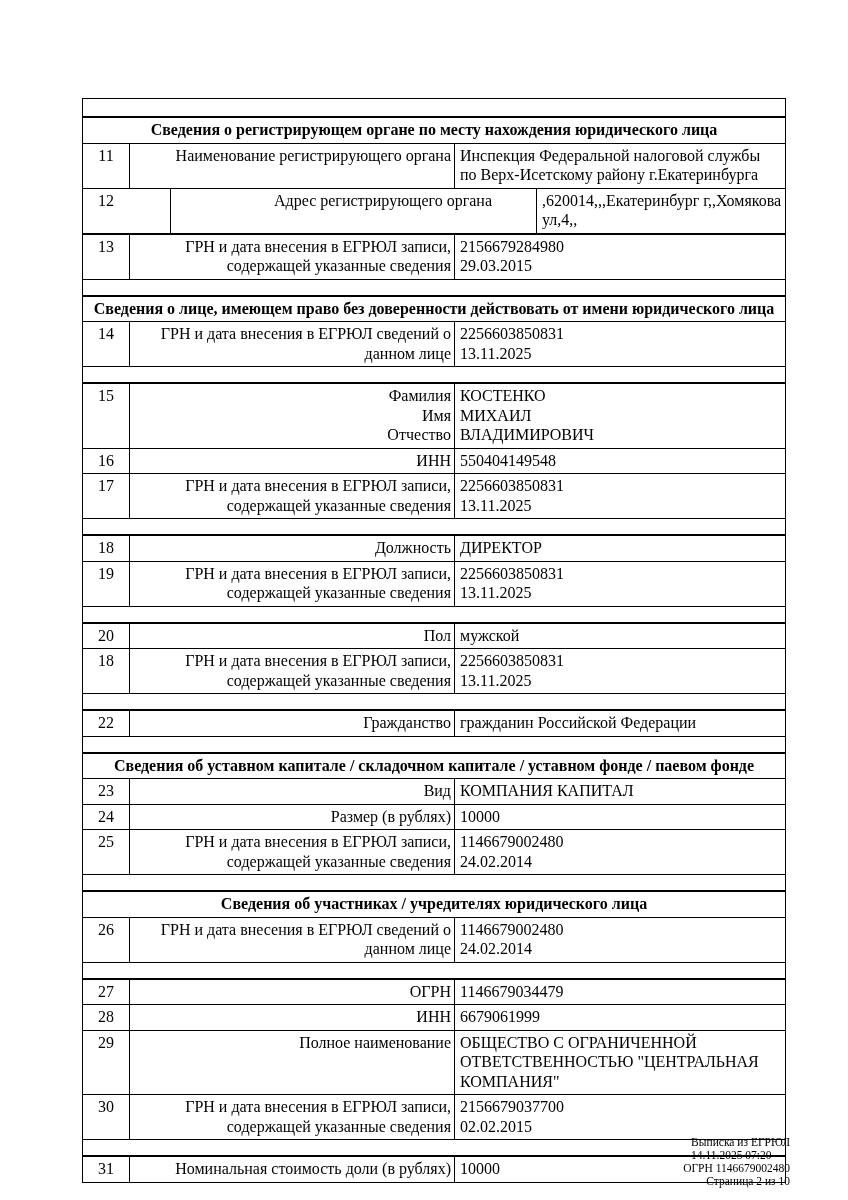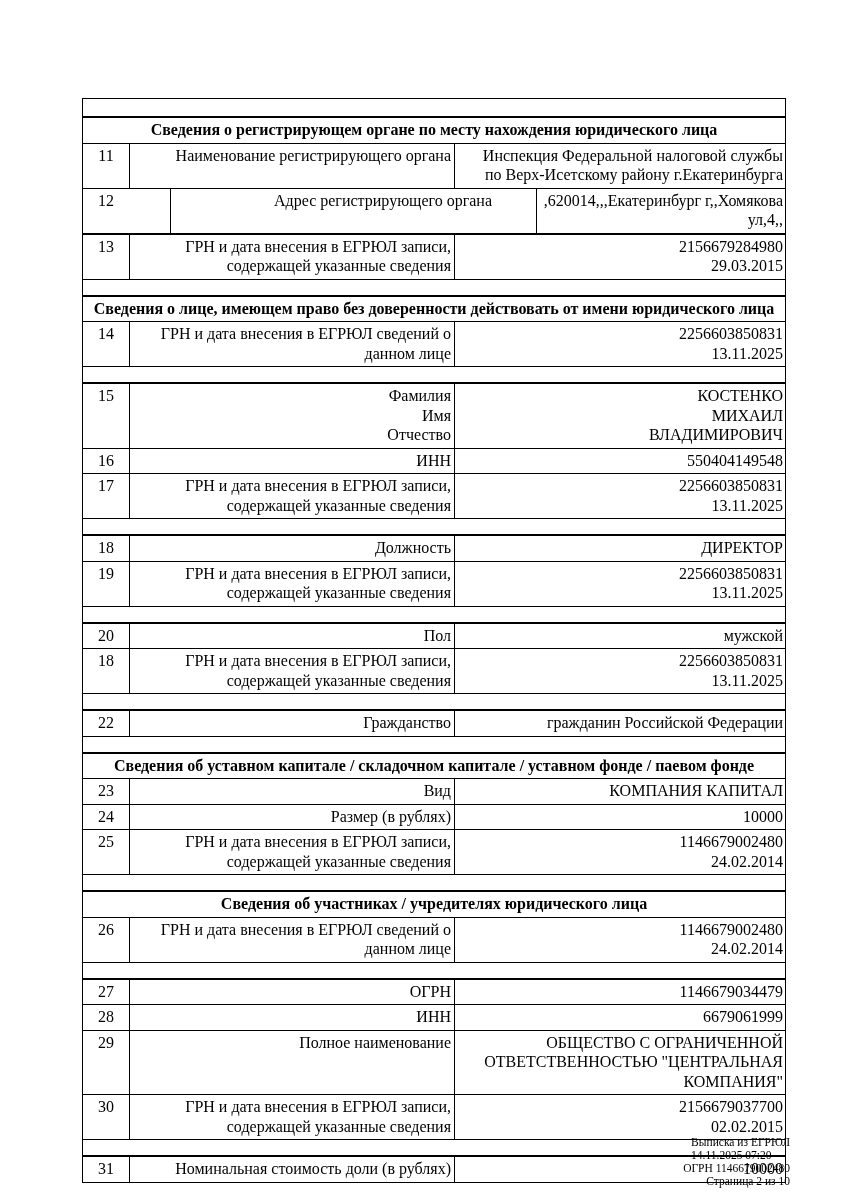--- a/index.html
+++ b/index.html
@@ -61,21 +61,20 @@
     border-left: 1px solid #000;
     padding: 2px 3px 3px 6px;
     white-space: pre-line;
     text-align: right;
   }
   .c-val {
     flex: 1;
     border-left: 1px solid #000;
     padding: 2px 2px 3px 5px;
     white-space: pre-line;
-    text-align: right;
   }
 
   .page-footer {
     position: absolute;
     left: 78px;
     top: 1136px;
     width: 712px;
     display: flex;
     align-items: flex-end;
     font-size: 11.5px;

